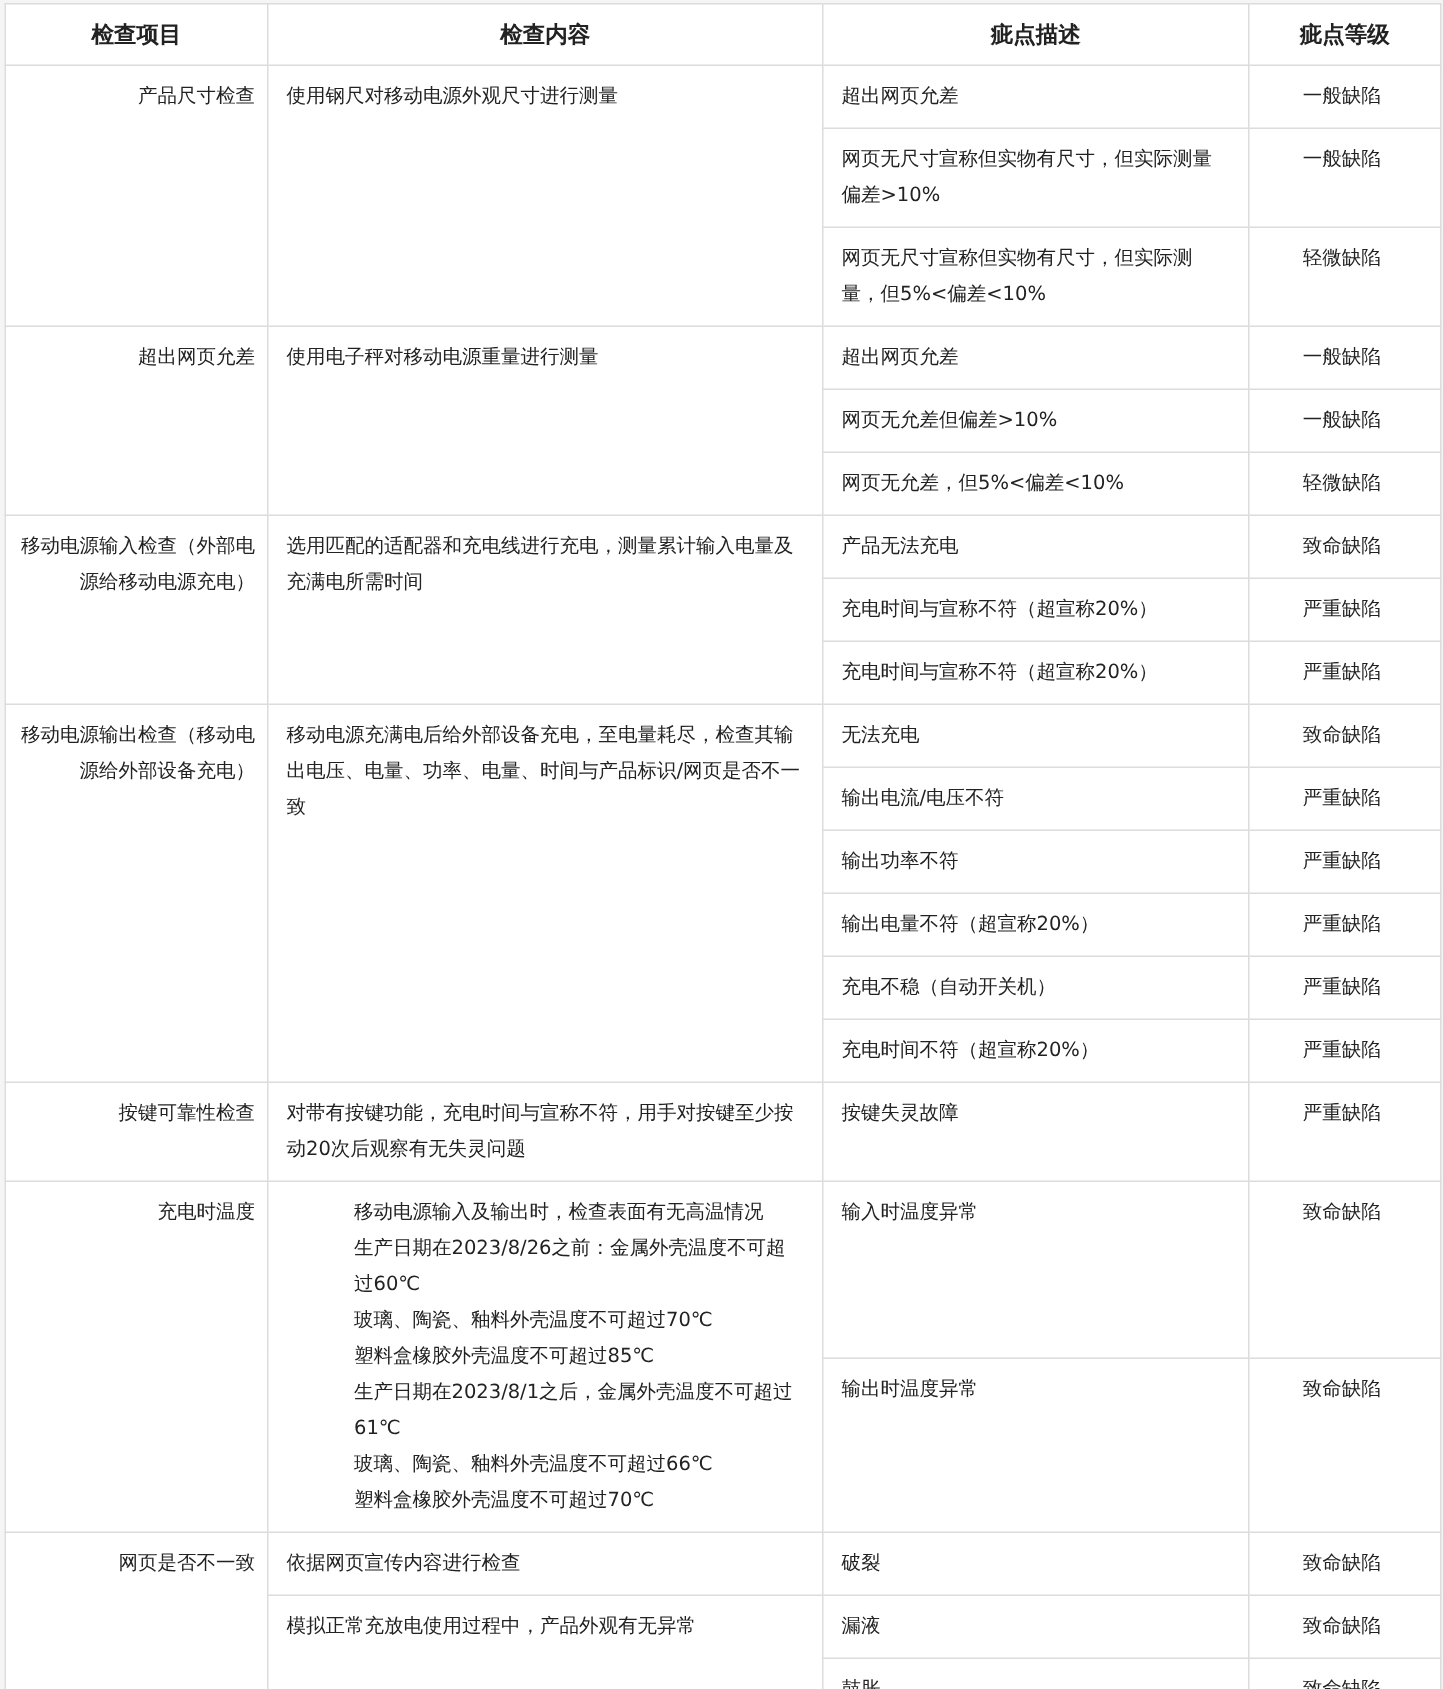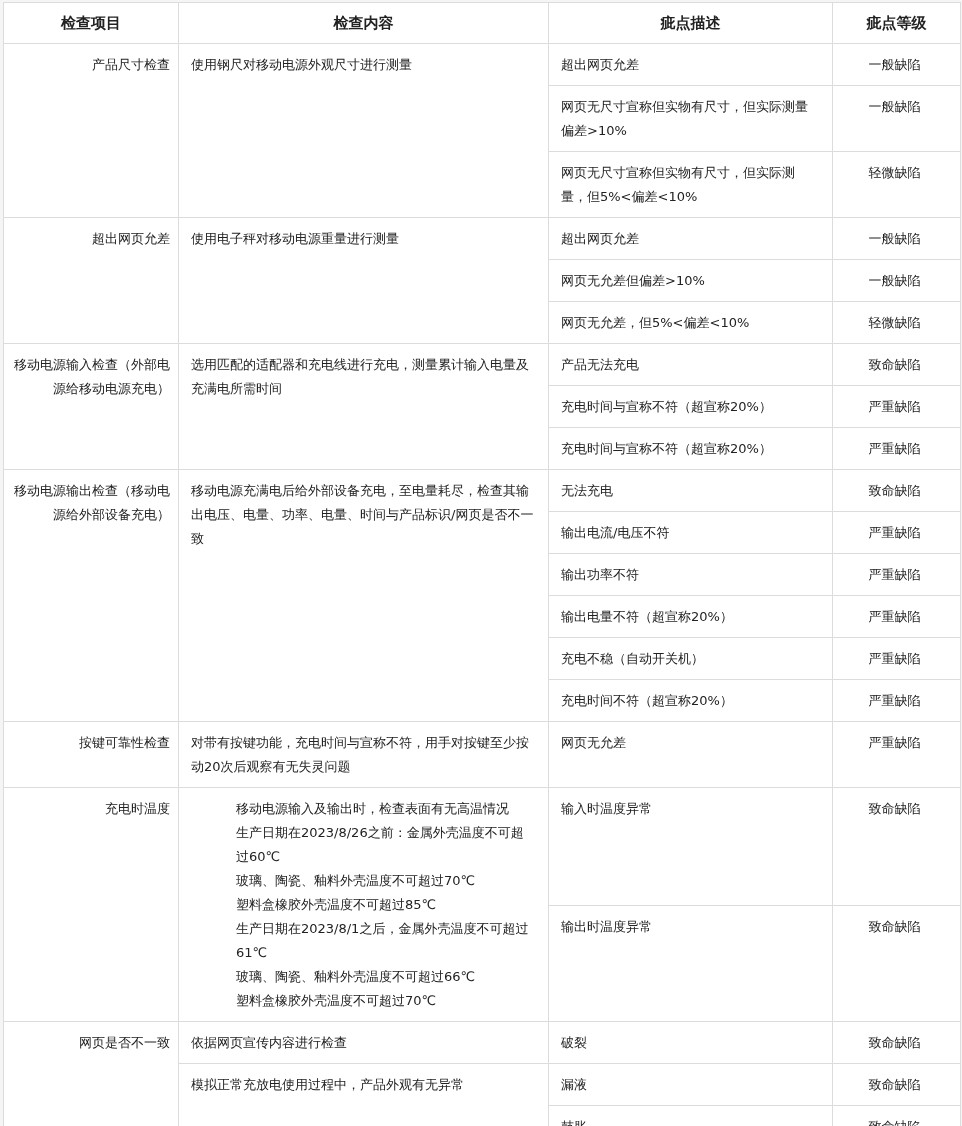--- a/index.html
+++ b/index.html
@@ -102,21 +102,21 @@
       <td class="level">严重缺陷</td>
     </tr>
     <tr style="height:41px">
       <td>充电时间不符（超宣称20%）</td>
       <td class="level">严重缺陷</td>
     </tr>
 
     <tr style="height:65px">
       <td class="item">按键可靠性检查</td>
       <td>对带有按键功能，充电时间与宣称不符，用手对按键至少按动20次后观察有无失灵问题</td>
-      <td>网页无允差</td>
+      <td>按键失灵故障</td>
       <td class="level">严重缺陷</td>
     </tr>
 
     <tr style="height:93px">
       <td class="item" rowspan="2">充电时温度</td>
       <td rowspan="2">
         <span class="content-line">移动电源输入及输出时，检查表面有无高温情况</span>
         <span class="content-line">生产日期在2023/8/26之前：金属外壳温度不可超过60℃</span>
         <span class="content-line">玻璃、陶瓷、釉料外壳温度不可超过70℃</span>
         <span class="content-line">塑料盒橡胶外壳温度不可超过85℃</span>

